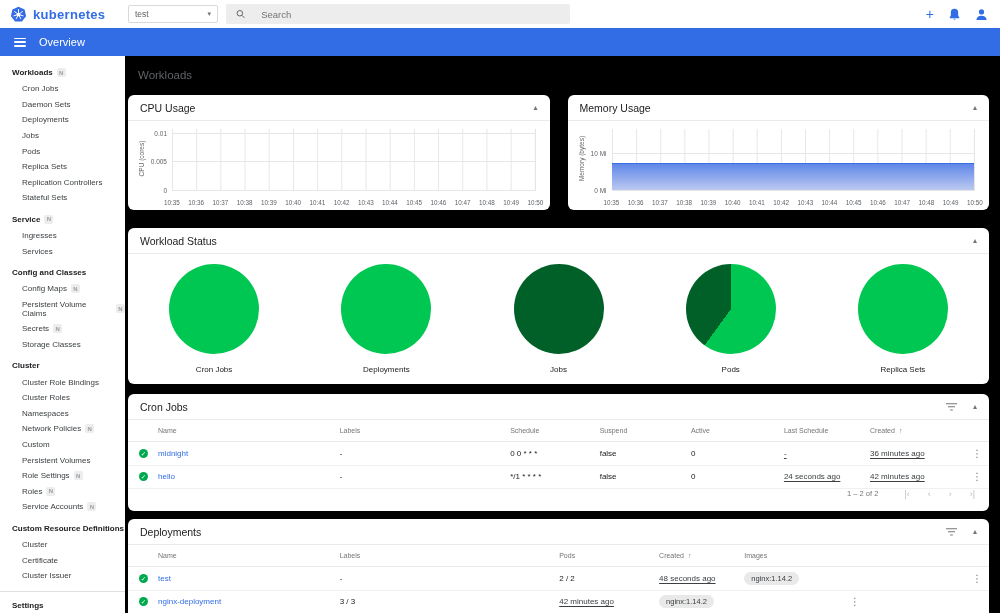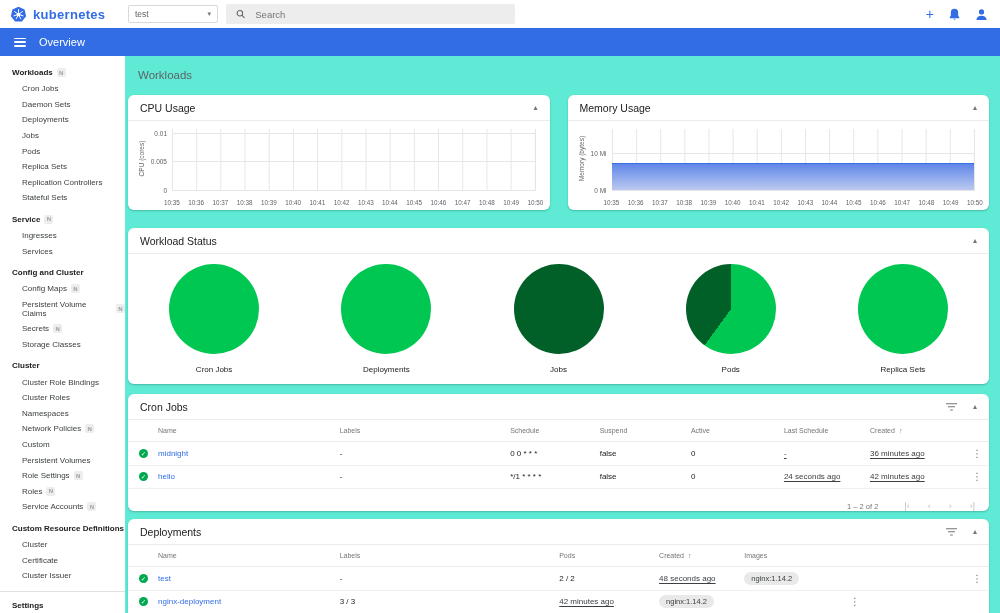--- a/index.html
+++ b/index.html
@@ -1,27 +1,27 @@
 <!DOCTYPE html>
 <html><head>
 <meta charset="utf-8">
 <style>
   * { box-sizing: border-box; margin: 0; padding: 0; }
   html,body { background:#e9e9e9; }
   body { font-family: "Liberation Sans", sans-serif; }
-  #screen { position:relative; width:1000px; height:613px; background:#5eead4; overflow:hidden; }
+  #screen { position:relative; width:1000px; height:613px; background:#000000; overflow:hidden; }
 
   
   .topbar { position:absolute; top:0; left:0; right:0; height:28px; background:#fff; display:flex; align-items:center; z-index:5; }
   .brand { display:flex; align-items:center; gap:6px; margin-left:10px; width:110px; }
   .brand-text { color:#326de6; font-weight:bold; font-size:13px; letter-spacing:.3px; }
   .ns-select { margin-left:8px; width:90px; height:18px; border:1px solid #d9d9d9; border-radius:2px; background:#fff;
                display:flex; align-items:center; justify-content:space-between; padding:0 6px; font-size:8.5px; color:#5f6368; cursor:pointer; }
   .ns-caret { font-size:7px; color:#757575; }
-  .searchbox { margin-left:8px; width:289px; height:20px; background:#ededed; border-radius:2px; display:flex; align-items:center; padding:0 10px; gap:10px; }
+  .searchbox { margin-left:8px; width:344px; height:20px; background:#ededed; border-radius:2px; display:flex; align-items:center; padding:0 10px; gap:16px; }
   .searchbox input { border:none; outline:none; background:transparent; font-size:9.5px; color:#3c4043; width:100%; font-family:inherit; }
   .searchbox input::placeholder { color:#757575; }
   .top-actions { margin-left:auto; margin-right:12px; display:flex; align-items:center; gap:15px; }
   .plus-glyph { color:#326de6; font-size:14px; line-height:1; cursor:pointer; }
 
   
   .appbar { position:absolute; top:28px; left:0; right:0; height:28px; background:#326de6; display:flex; align-items:center; padding-left:14px; gap:13px; z-index:4; }
   .hamburger { width:12px; height:9px; display:flex; flex-direction:column; justify-content:space-between; cursor:pointer; }
   .hamburger span { display:block; height:1.6px; background:#fff; border-radius:1px; }
   .appbar-title { color:#fff; font-size:11px; font-weight:normal; }
@@ -73,21 +73,21 @@
   .sort { font-size:7px; color:#757575; }
   .trow { height:23.5px; border-bottom:1px solid #f0f0f0; }
   .cell { font-size:8px; color:#202124; display:flex; align-items:flex-start; }
   .cell.menu { justify-content:center; }
   .okicon { width:9px; height:9px; border-radius:50%; background:#00a94f; color:#fff; font-size:6.5px; line-height:9px;
             display:inline-block; text-align:center; margin-left:11px; }
   .link { color:#326de6; cursor:pointer; }
   .utime { text-decoration:underline; text-underline-offset:1.5px; color:#3c4043; cursor:pointer; }
   .chip { background:#e9e9e9; border-radius:8px; padding:2px 7px; font-size:7.5px; color:#3c4043; display:inline-block; }
   .dots { color:#757575; font-size:10px; cursor:pointer; }
-  .pager { height:22px; display:flex; align-items:flex-end; justify-content:flex-end; gap:26px; padding-right:14px; font-size:7.5px; color:#757575; }
+  .pager { height:22px; display:flex; align-items:flex-start; justify-content:flex-end; gap:26px; padding-right:14px; font-size:7.5px; color:#757575; }
   .pgbtns { display:flex; gap:18px; color:#bdbdbd; font-size:9px; }
   .pgbtns span { cursor:pointer; }
 </style>
 </head>
 <body>
 
 <div id="screen">
 
   <header class="topbar">
     <div class="brand">
@@ -172,21 +172,21 @@
         <span>Service</span>
         <span class="nbadge">N</span>
       </div>
       <div class="sb-item">
         <span>Ingresses</span>
       </div>
       <div class="sb-item">
         <span>Services</span>
       </div>
       <div class="sb-head">
-        <span>Config and Cluster</span>
+        <span>Config and Classes</span>
       </div>
       <div class="sb-item">
         <span>Config Maps</span>
         <span class="nbadge">N</span>
       </div>
       <div class="sb-item">
         <span>Persistent Volume Claims</span>
         <span class="nbadge">N</span>
       </div>
       <div class="sb-item">

